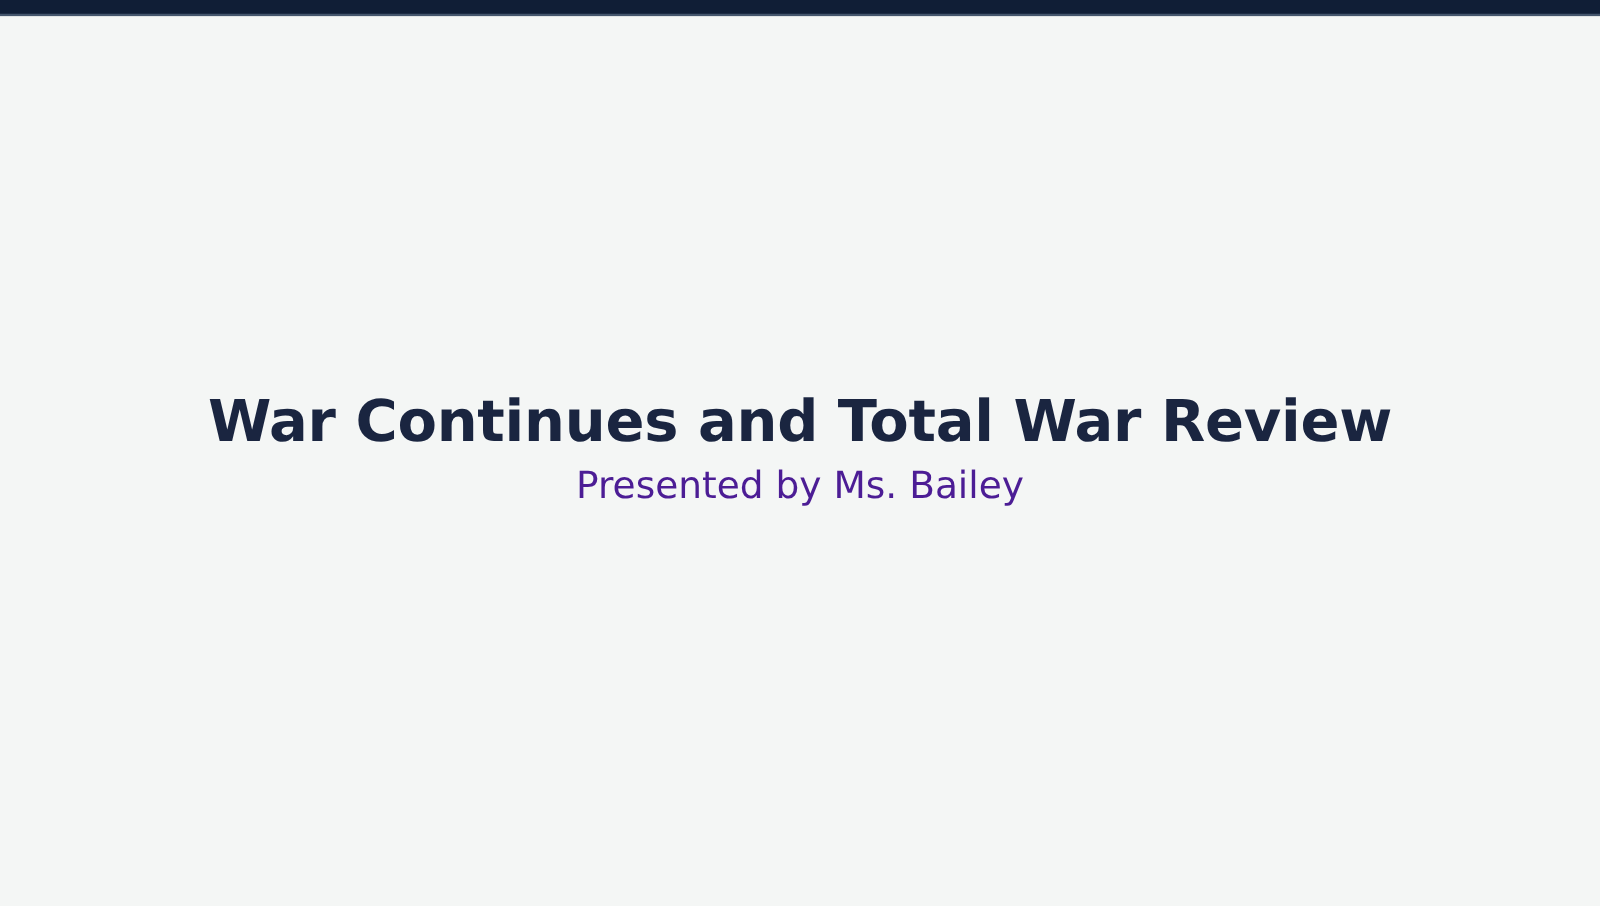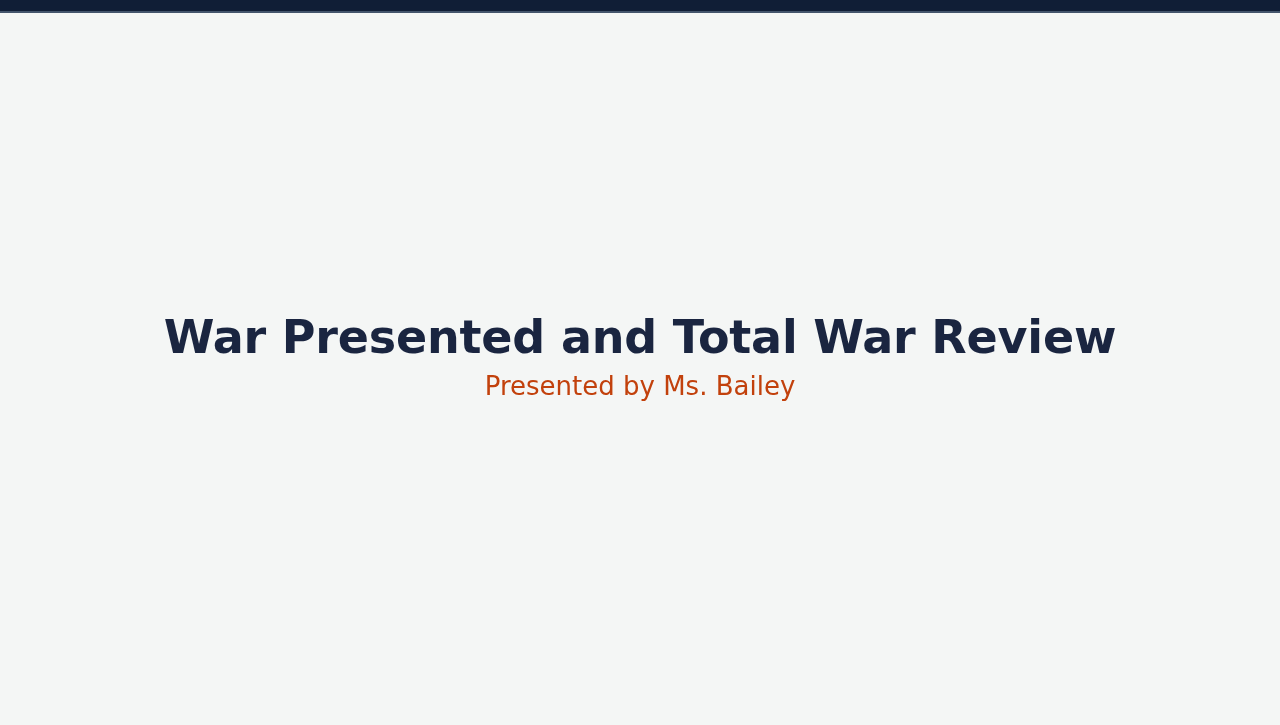--- a/index.html
+++ b/index.html
@@ -70,37 +70,37 @@
     letter-spacing: -0.2px;
     color: #1a2540;
     white-space: nowrap;
   }
 
   #slide-subtitle {
     margin: 0;
     padding: 0;
     margin-top: 8px;
     font-family: "DejaVu Sans", "Liberation Sans", sans-serif;
-    font-size: 26px;
+    font-size: 30px;
     font-weight: 400;
     line-height: 1.2;
     letter-spacing: 0px;
-    color: #c2410c;
+    color: #4c1d95;
     white-space: nowrap;
   }
 </style>
 </head>
 <body>
 
 <div id="viewer">
 
   <div id="top-bar">
     <div id="top-bar-separator"></div>
   </div>
 
   <div id="slide-canvas">
     <div id="slide-text-block" style="top: 300px;">
-      <h1 id="slide-title">War Presented and Total War Review</h1>
+      <h1 id="slide-title">War Continues and Total War Review</h1>
       <p id="slide-subtitle">Presented by Ms. Bailey</p>
     </div>
   </div>
 
 </div>
 
 </body></html>

